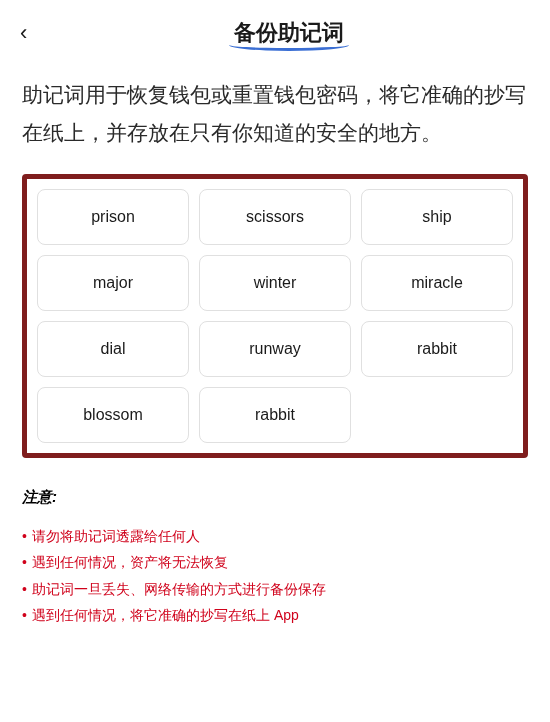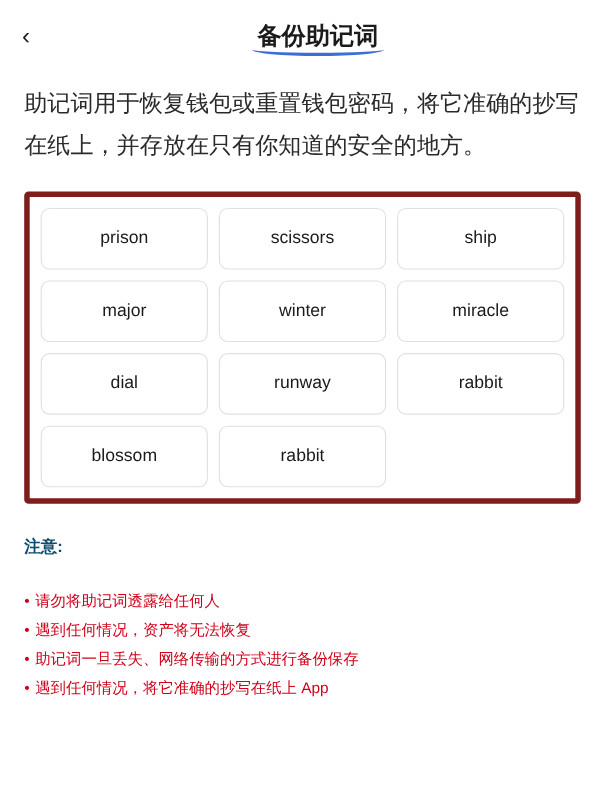--- a/index.html
+++ b/index.html
@@ -89,22 +89,23 @@
       font-weight: 400;
     }
 
     .notes-section {
       padding: 22px 22px 20px;
     }
 
     .notes-title {
       font-size: 15px;
       font-weight: 700;
-      color: #0c4a6e;
-      margin-bottom: 26px;
+      color: #000000;
+      margin-bottom: 16px;
+      font-style: italic;
     }
 
     .notes-list {
       list-style: none;
     }
 
     .notes-list li {
       font-size: 14px;
       color: #d0021b;
       line-height: 1.9;

